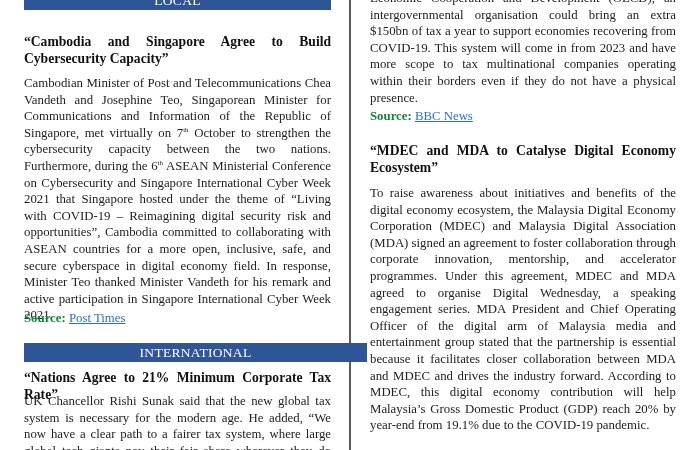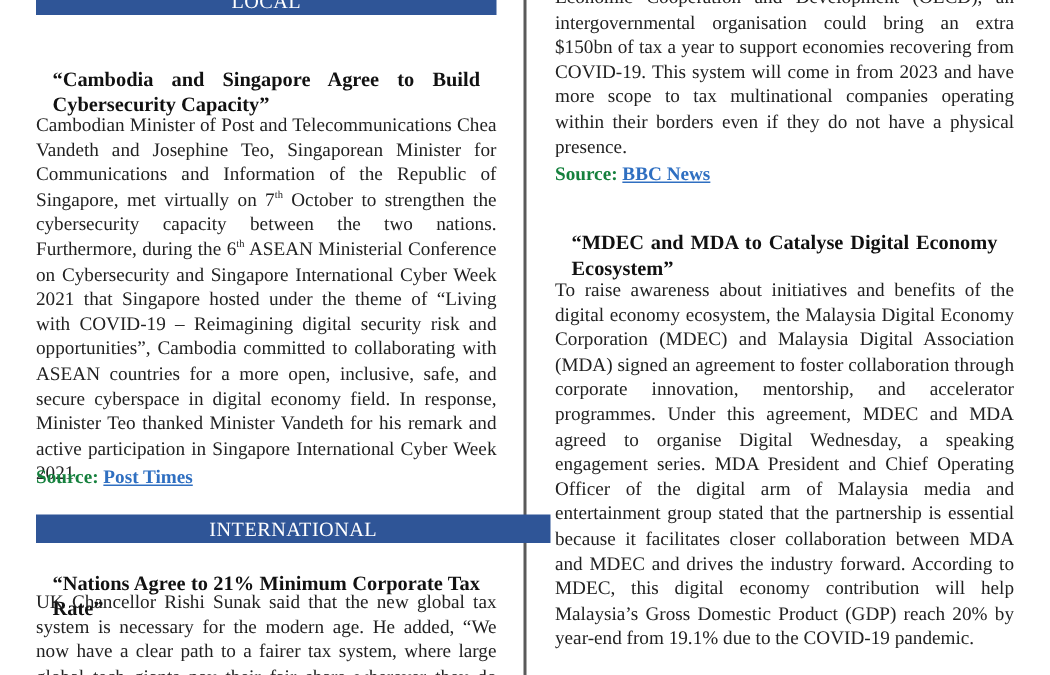--- a/index.html
+++ b/index.html
@@ -17,29 +17,29 @@
     background: #5a5a5a;
   }
   .section-band {
     background: #2f5597; color: #ffffff; text-align: center;
     font-size: 13.5px; letter-spacing: 0.3px; height: 19px; line-height: 19px;
   }
   .band-local { position: absolute; top: -9px; left: 0; width: 307px; }
   .band-intl { position: absolute; top: 343px; left: 0; width: 343px; }
   .headline {
     font-weight: bold; font-size: 13.6px; line-height: 17px; color: #111;
-    text-align: justify; margin: 11px;
+    text-align: justify; margin: 0;
   }
   .body-text {
     font-size: 12.8px; line-height: 16.6px; text-align: justify; margin: 0;
     color: #222;
   }
   .source { font-size: 12.8px; line-height: 16px; margin: 0; }
   .source b { color: #15803d; }
-  .source a { color: #2f6fc1; text-decoration: underline; font-weight: bold; }
+  .source a { color: #2f6fc1; text-decoration: underline; }
   sup { font-size: 7px; vertical-align: super; line-height: 0; font-family: Liberation Serif, serif; }
   .abs { position: absolute; left: 0; width: 100%; }
 </style>
 </head>
 <body>
 
 <div class="divider"></div>
 
 <div class="col col-left">
   <div class="section-band band-local">LOCAL</div>

